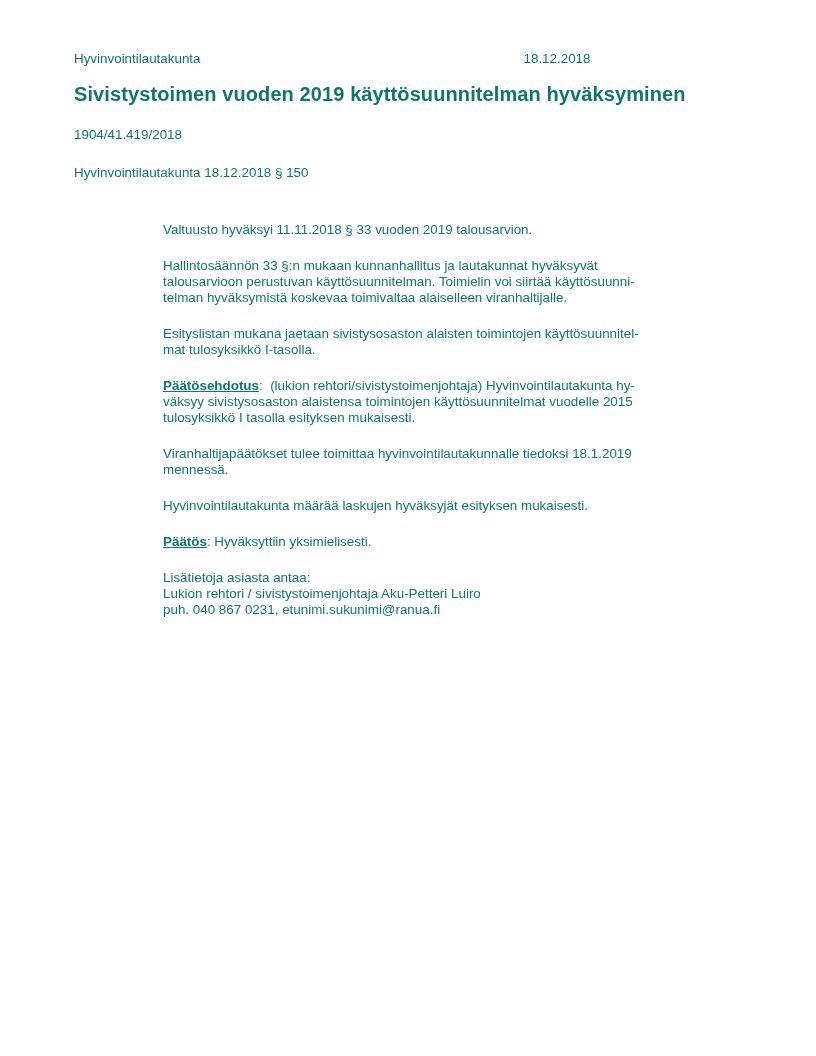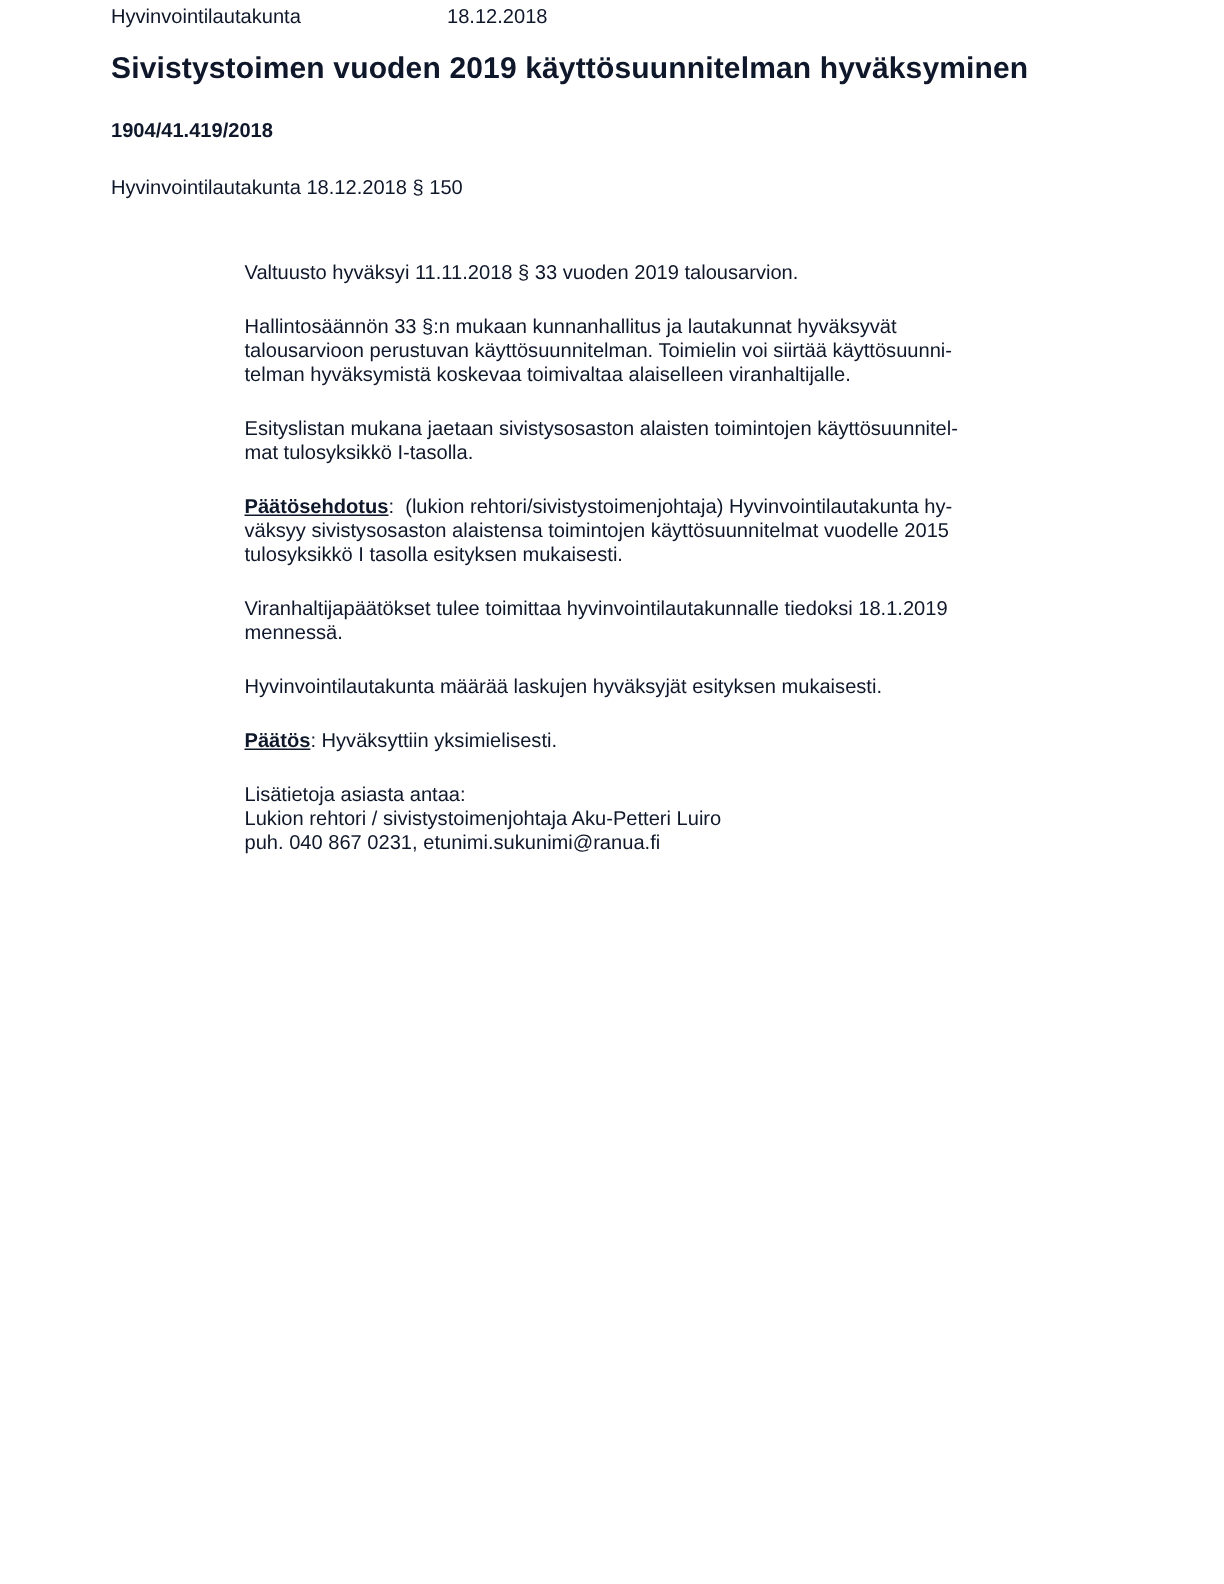--- a/index.html
+++ b/index.html
@@ -5,45 +5,45 @@
   html, body {
     margin: 0;
     padding: 0;
     background: #ffffff;
   }
   .page {
     position: relative;
     width: 816px;
     height: 900px;
     background: #ffffff;
-    color: #0f172a;
+    color: #0f766e;
     font-family: "Liberation Sans", sans-serif;
     overflow: hidden;
+    margin-top: 48px;
   }
   .header-row {
     display: flex;
     padding: 3px 0 0 74px;
     font-size: 13.4px;
     line-height: 16px;
   }
   .header-committee { width: 224px; }
   .header-section   { width: 223px; }
-  .header-date      { flex: 1; }
+  .header-date      { flex: 1; text-align: center; }
   .doc-title {
     margin: 18px 0 0 74px;
     font-size: 20px;
     line-height: 19px;
     font-weight: bold;
     letter-spacing: 0.1px;
   }
   .case-number {
     margin: 23px 0 0 74px;
     font-size: 13.4px;
     line-height: 16px;
-    font-weight: bold;
   }
   .meeting-ref {
     margin: 22px 0 0 74px;
     font-size: 13.4px;
     line-height: 16px;
   }
   .content {
     margin: 41px 0 0 163px;
     width: 610px;
     font-size: 13.4px;

